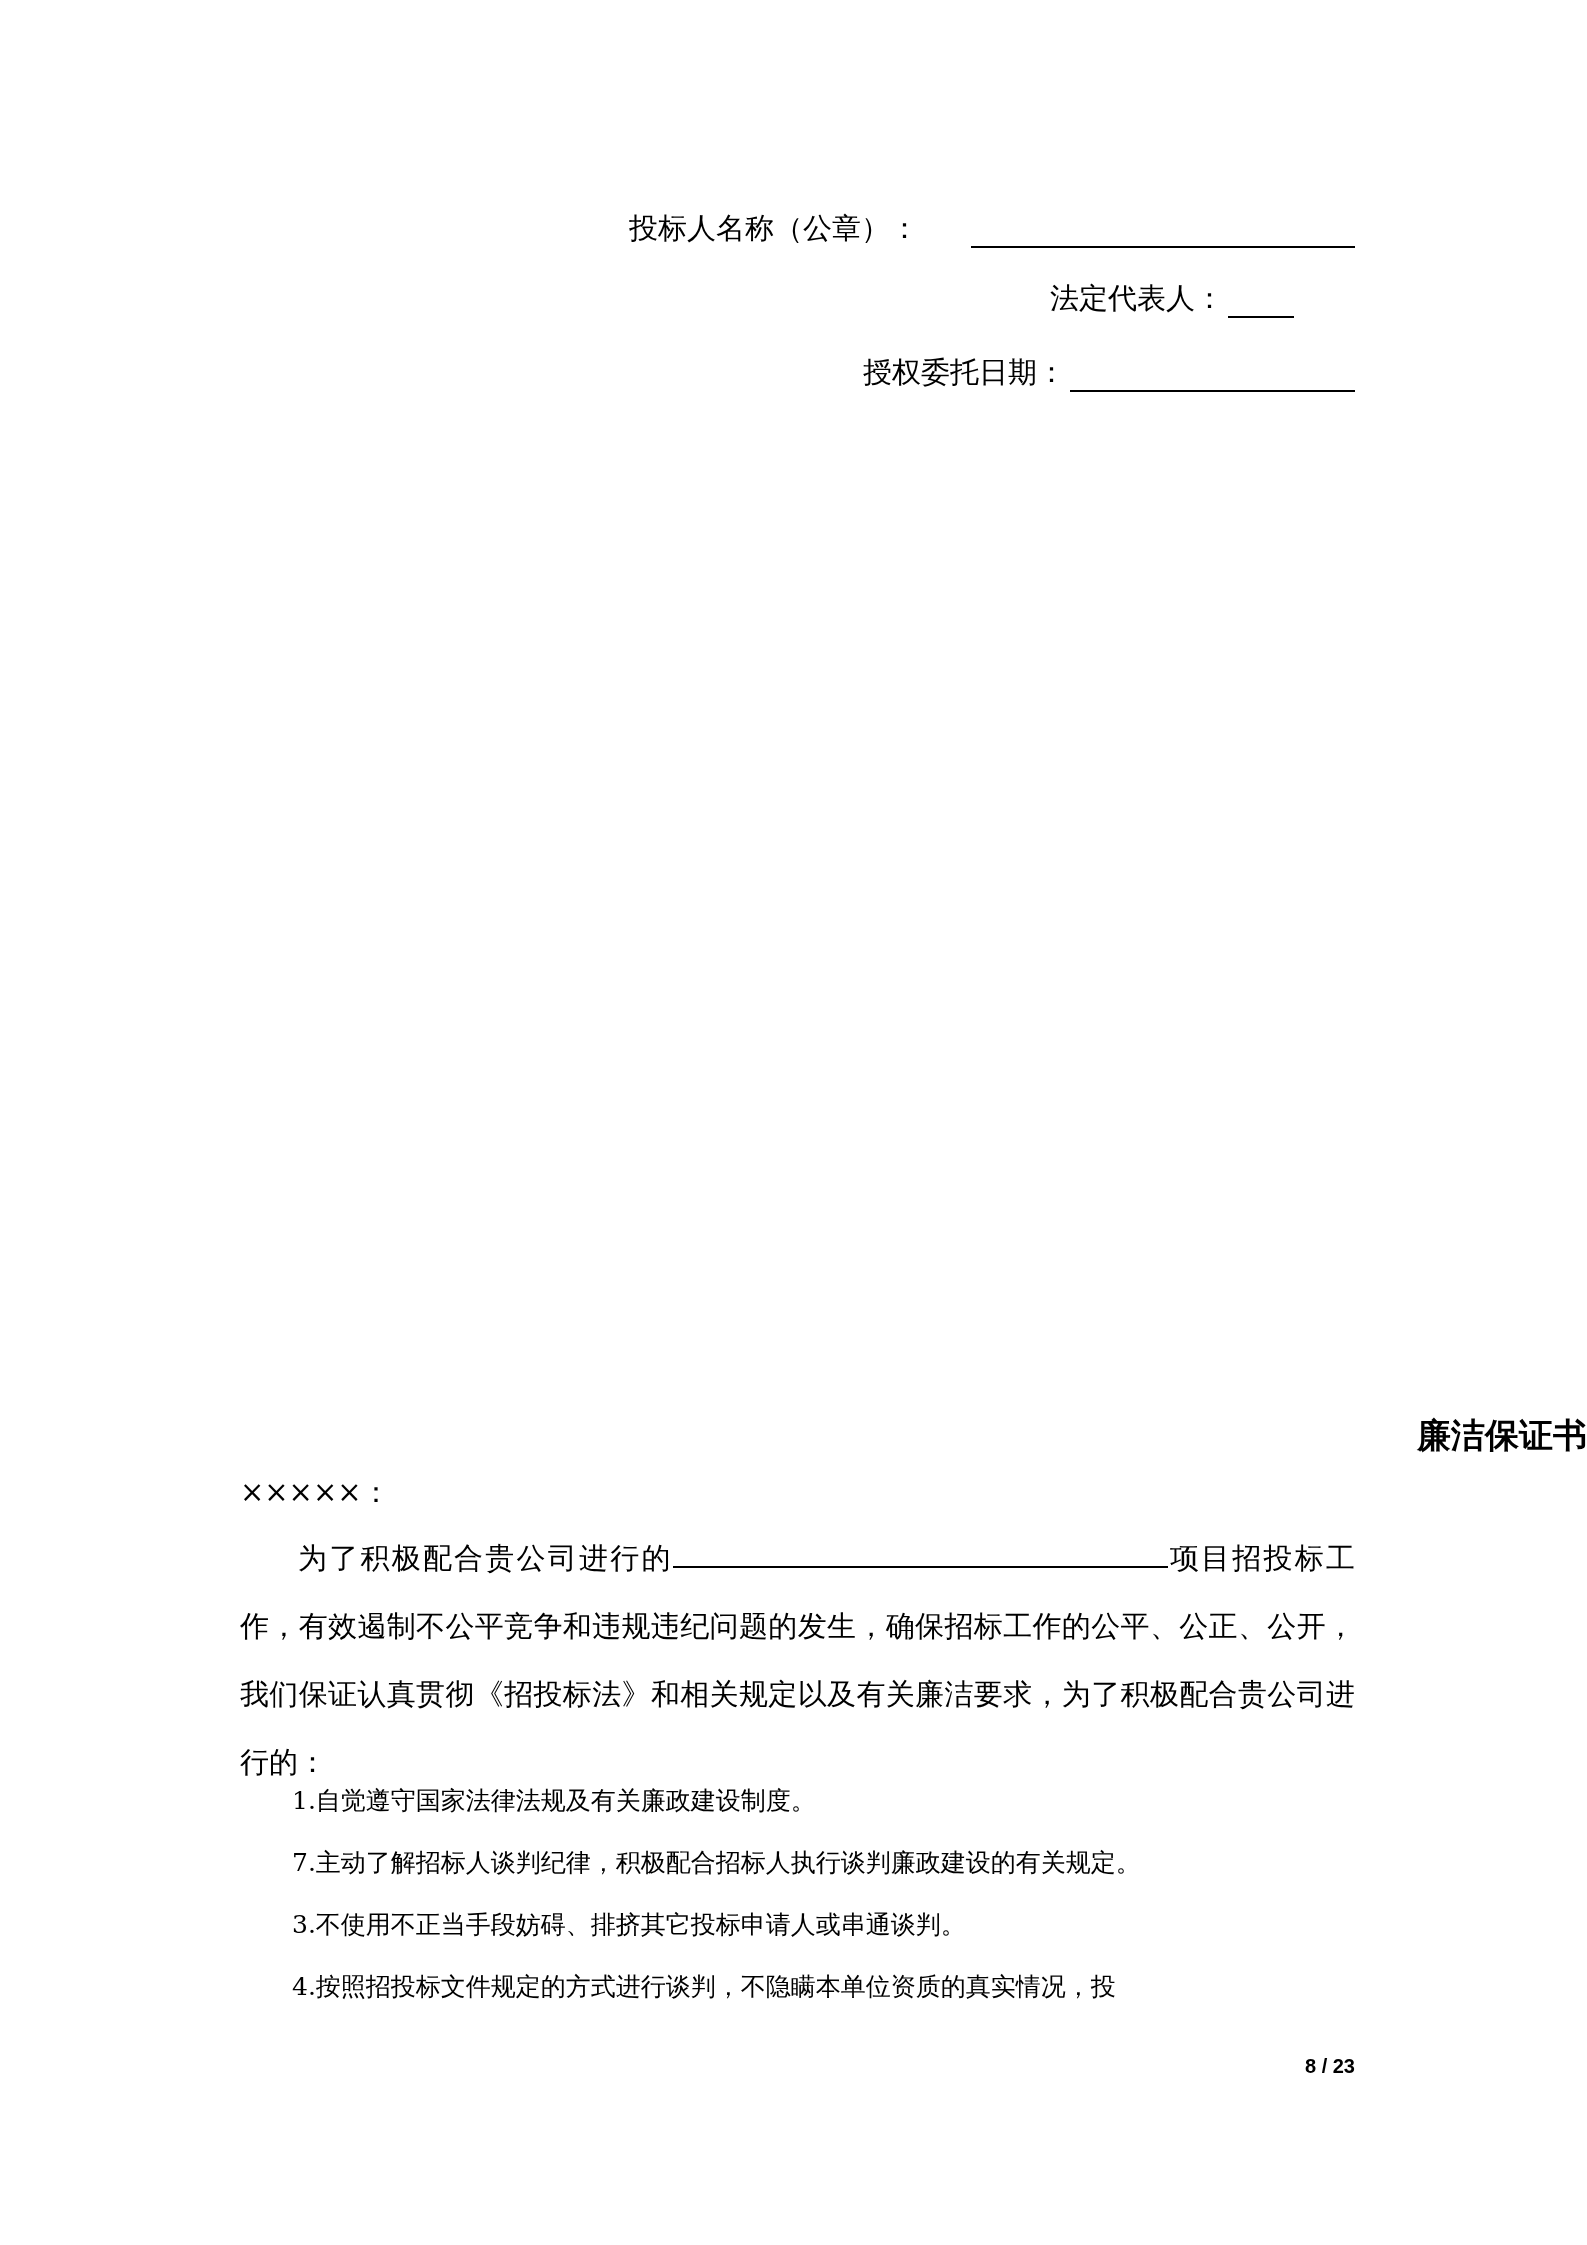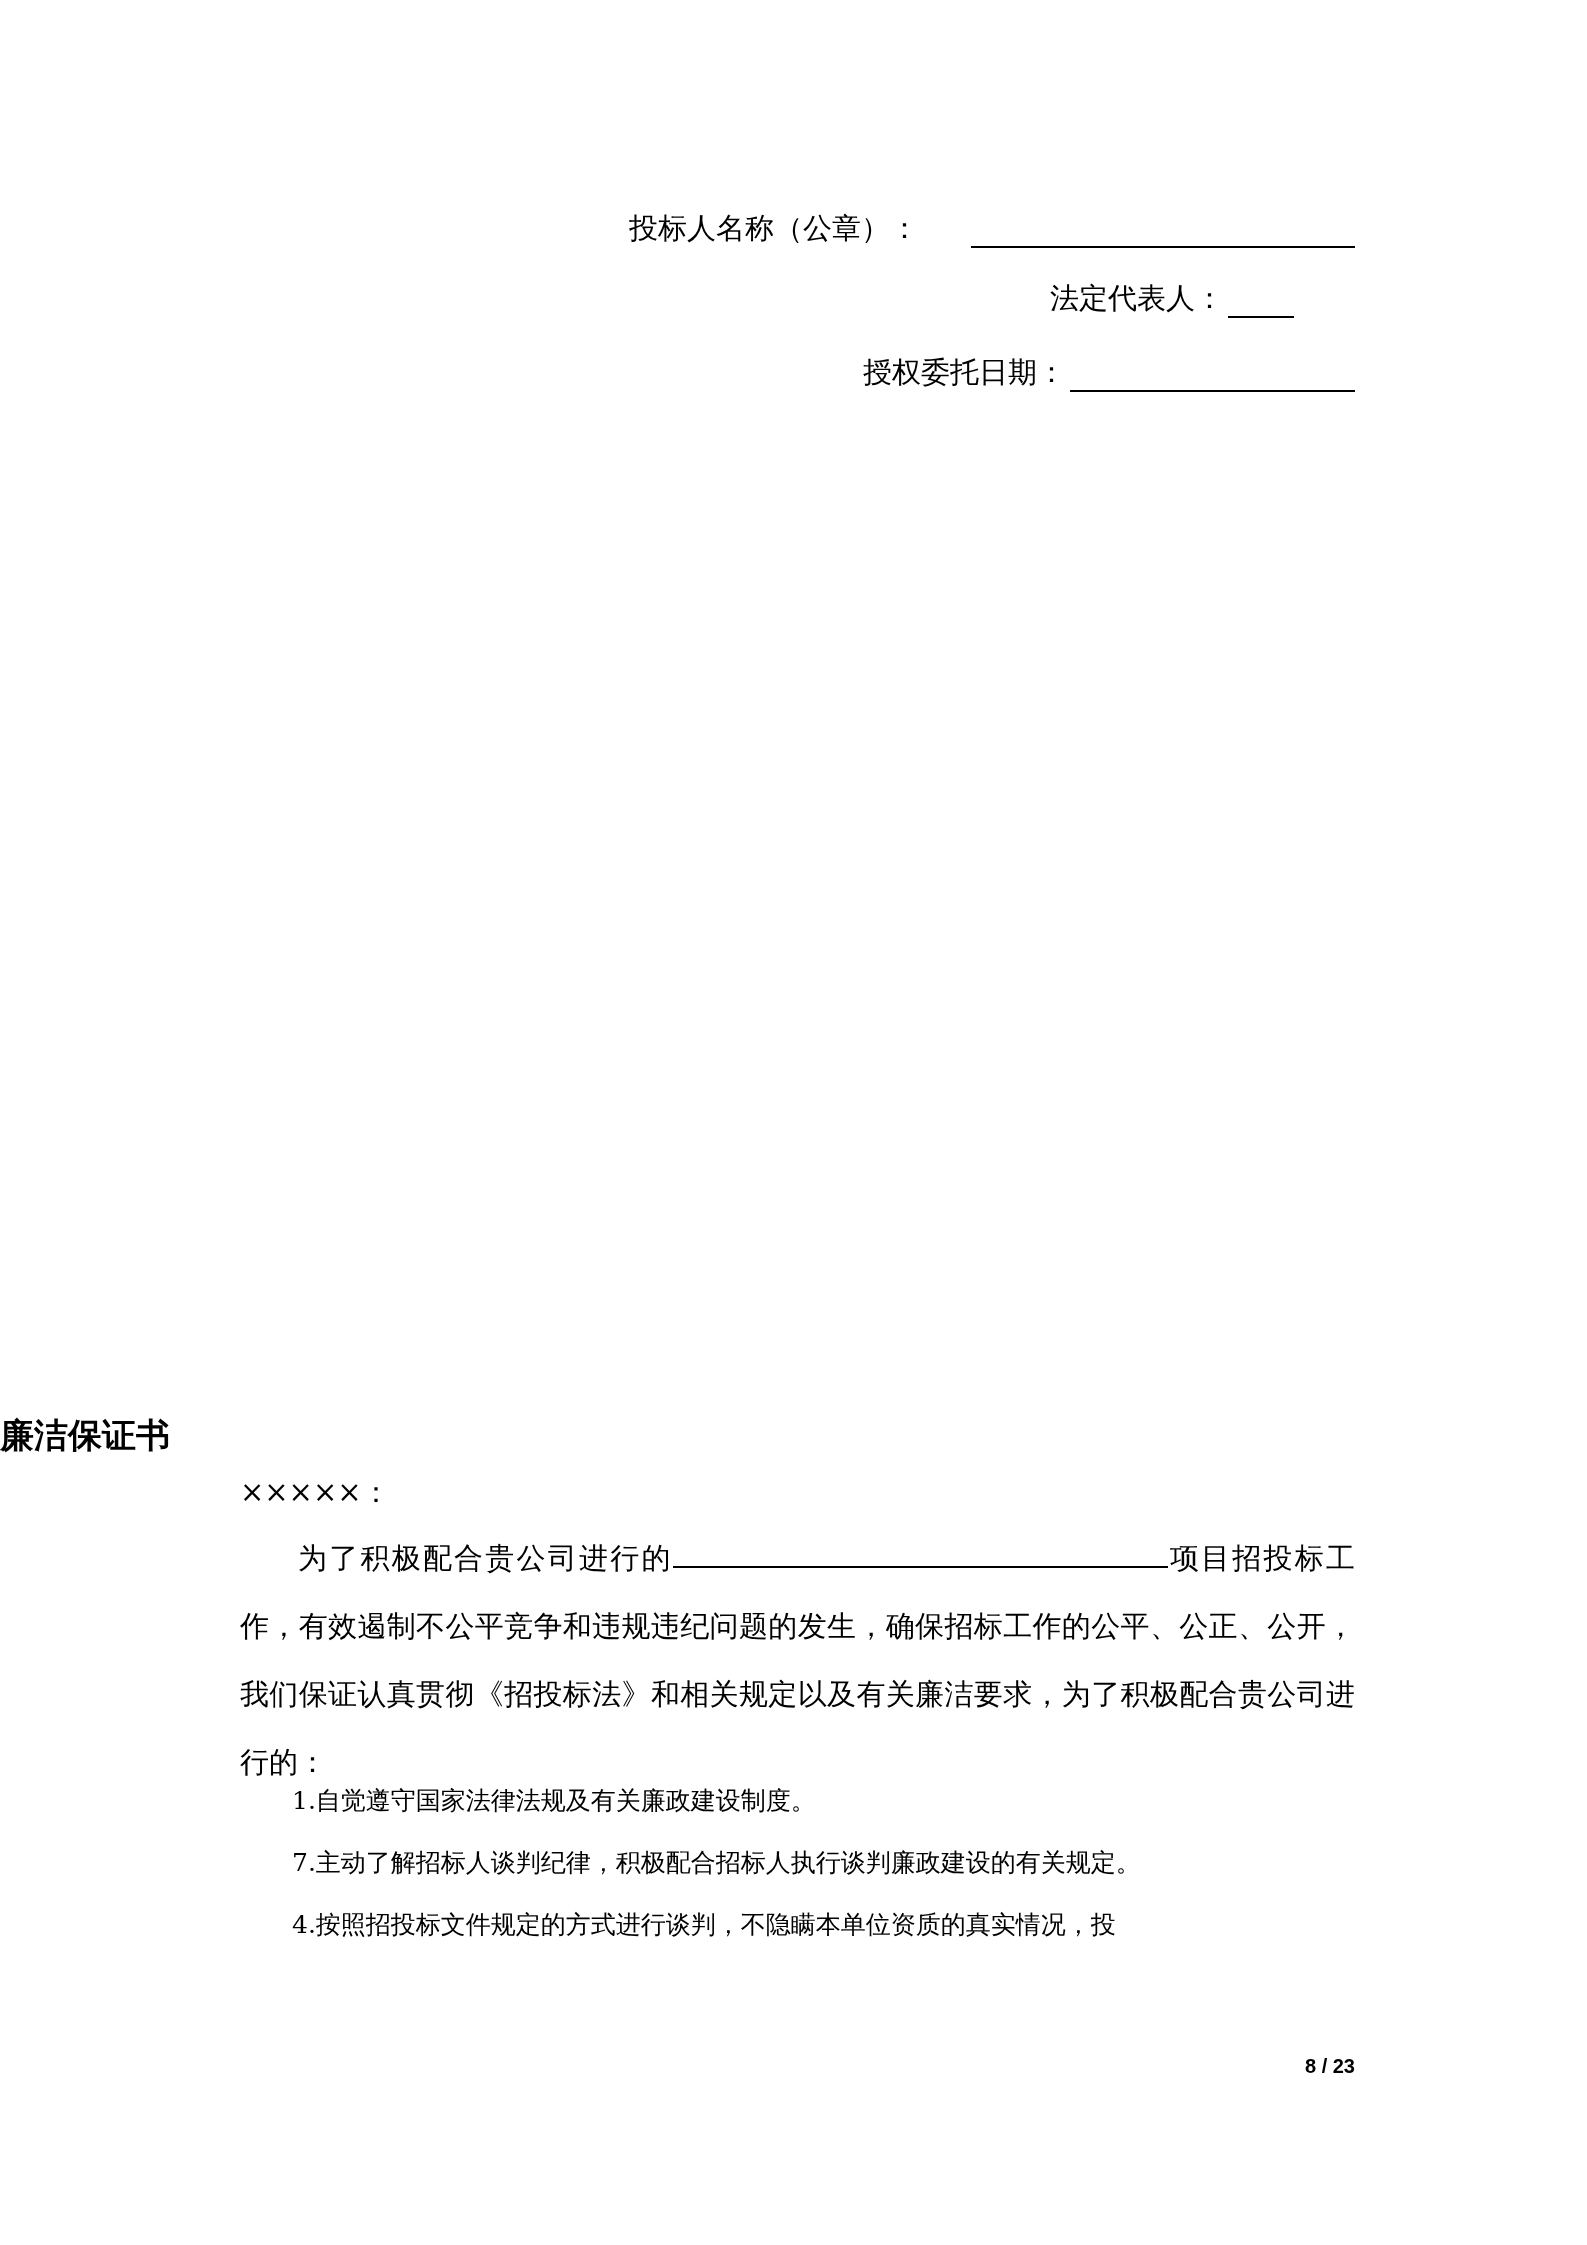--- a/index.html
+++ b/index.html
@@ -33,21 +33,21 @@
     .blank {
       display: inline-block;
       border-bottom: 2px solid #000;
       height: 30px;
       margin-left: 4px;
     }
     .title {
       position: absolute;
       left: 0; width: 1587px;
       top: 1410px;
-      text-align: left;
+      text-align: right;
       font-size: 34px;
       font-weight: bold;
       font-family: "DejaVu Sans", "Liberation Sans", sans-serif;
       line-height: 50px;
     }
     .body-text {
       position: absolute;
       left: 240px;
       width: 1115px;
       font-size: 29px;
@@ -114,18 +114,19 @@
 
   <div class="title">廉洁保证书</div>
 
   <div class="body-text salutation">×××××：</div>
 
   <div class="body-text para"><span>为了积极配合贵公司进行的</span><span class="inline-blank"></span><span>项目招投标工作，有效遏制不公平竞争和违规违纪问题的发生，确保招标工作的公平、公正、公开，我们保证认真贯彻《招投标法》和相关规定以及有关廉洁要求，为了积极配合贵公司进行的：</span></div>
 
   <ul class="list">
     <li>1.自觉遵守国家法律法规及有关廉政建设制度。</li>
     <li>7.主动了解招标人谈判纪律，积极配合招标人执行谈判廉政建设的有关规定。</li>
+    <li>3.不使用不正当手段妨碍、排挤其它投标申请人或串通谈判。</li>
     <li>4.按照招投标文件规定的方式进行谈判，不隐瞒本单位资质的真实情况，投</li>
   </ul>
 
   <div class="page-num">8 / 23</div>
 
 </div>
 
 </body></html>

